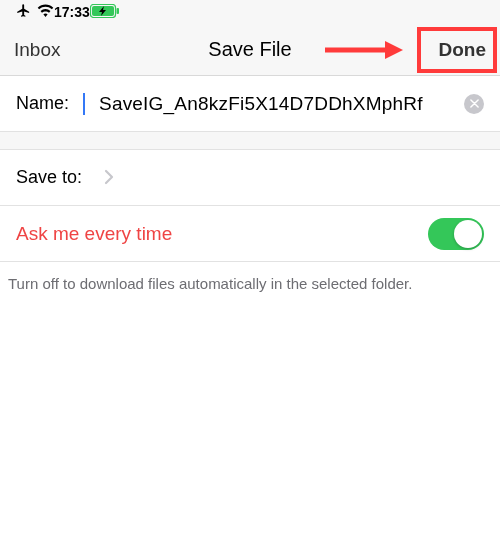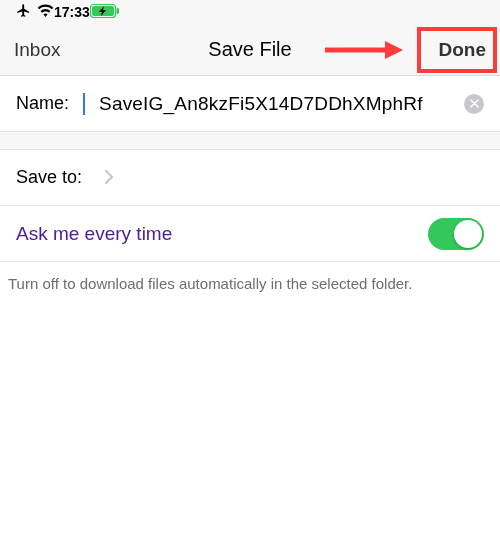--- a/index.html
+++ b/index.html
@@ -16,21 +16,21 @@
 .row{display:flex;align-items:center;padding:0 16px;min-height:56px;border-bottom:1px solid #e2e2e2;background:#fff}
 .gap{height:18px;background:#f7f7f7;border-bottom:1px solid #e2e2e2}
 .label{color:#000000;font-size:18px;margin-right:14px;white-space:nowrap}
 .value{font-size:19px;color:#000;flex:1;white-space:nowrap;overflow:hidden}
 .name-field{display:flex;align-items:center;flex:1;min-width:0;border-left:2px solid #3478f6;padding-left:14px;white-space:nowrap;overflow:hidden;font-size:19px;letter-spacing:.2px}
 .clear-btn{width:20px;height:20px;border-radius:50%;background:#c7c7cc;color:#fff;display:flex;align-items:center;justify-content:center;font-size:13px;flex:0 0 auto;margin-left:6px}
 .chevron{color:#c7c7cc;font-size:22px;font-weight:300;margin-left:8px}
 .toggle{width:56px;height:32px;border-radius:16px;background:#34c759;position:relative;flex:0 0 auto}
 .knob{position:absolute;right:2px;top:2px;width:28px;height:28px;border-radius:50%;background:#fff;box-shadow:0 1px 3px rgba(0,0,0,.25)}
 .helper{padding:12px 8px 0;color:#6d6d72;font-size:15px;line-height:1.35}
-.row-ask .label{color:#4c1d95;font-size:19px}
+.row-ask .label{color:#ef4444;font-size:19px}
 </style>
 </head>
 <body>
 
 <div class="status-bar">
   <div class="status-left">
     <span>
       <svg width="15" height="15" viewBox="0 0 24 24">
           <path fill="#000" d="M21 16v-2l-8-5V3.5a1.5 1.5 0 0 0-3 0V9l-8 5v2l8-2.5V19l-2 1.5V22l3.5-1 3.5 1v-1.5L13 19v-5.5l8 2.5z"></path>
         </svg>

